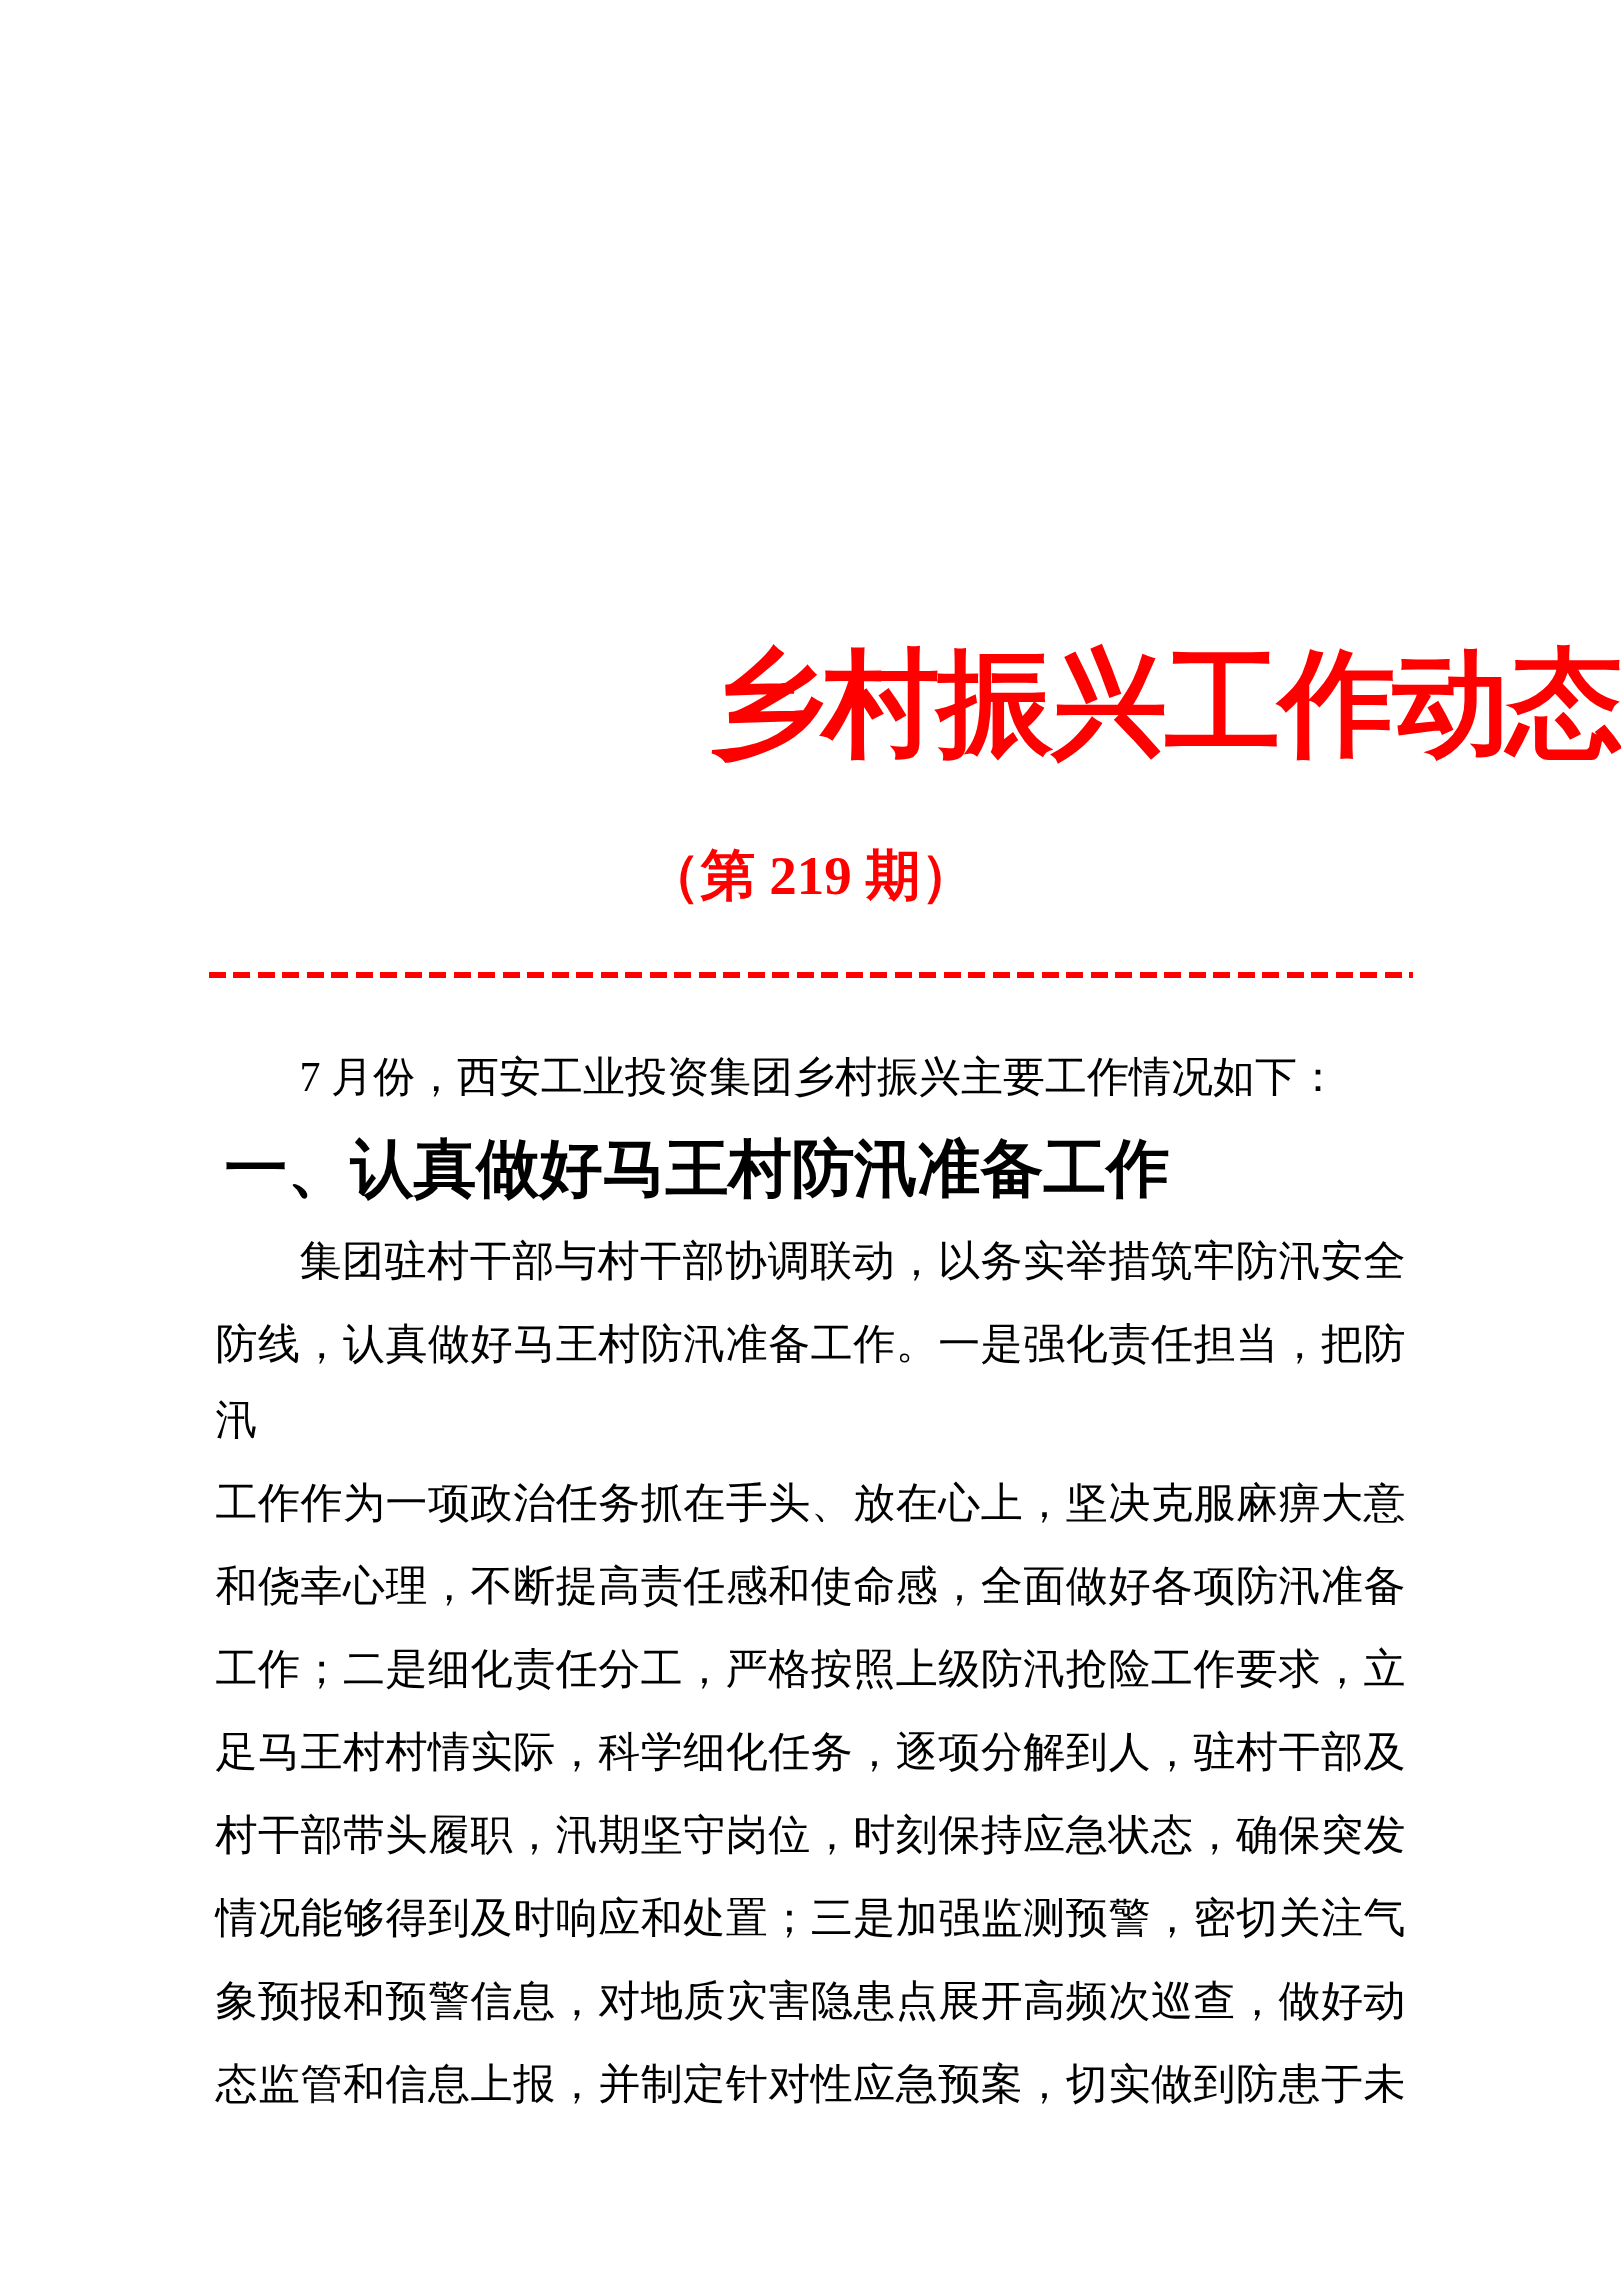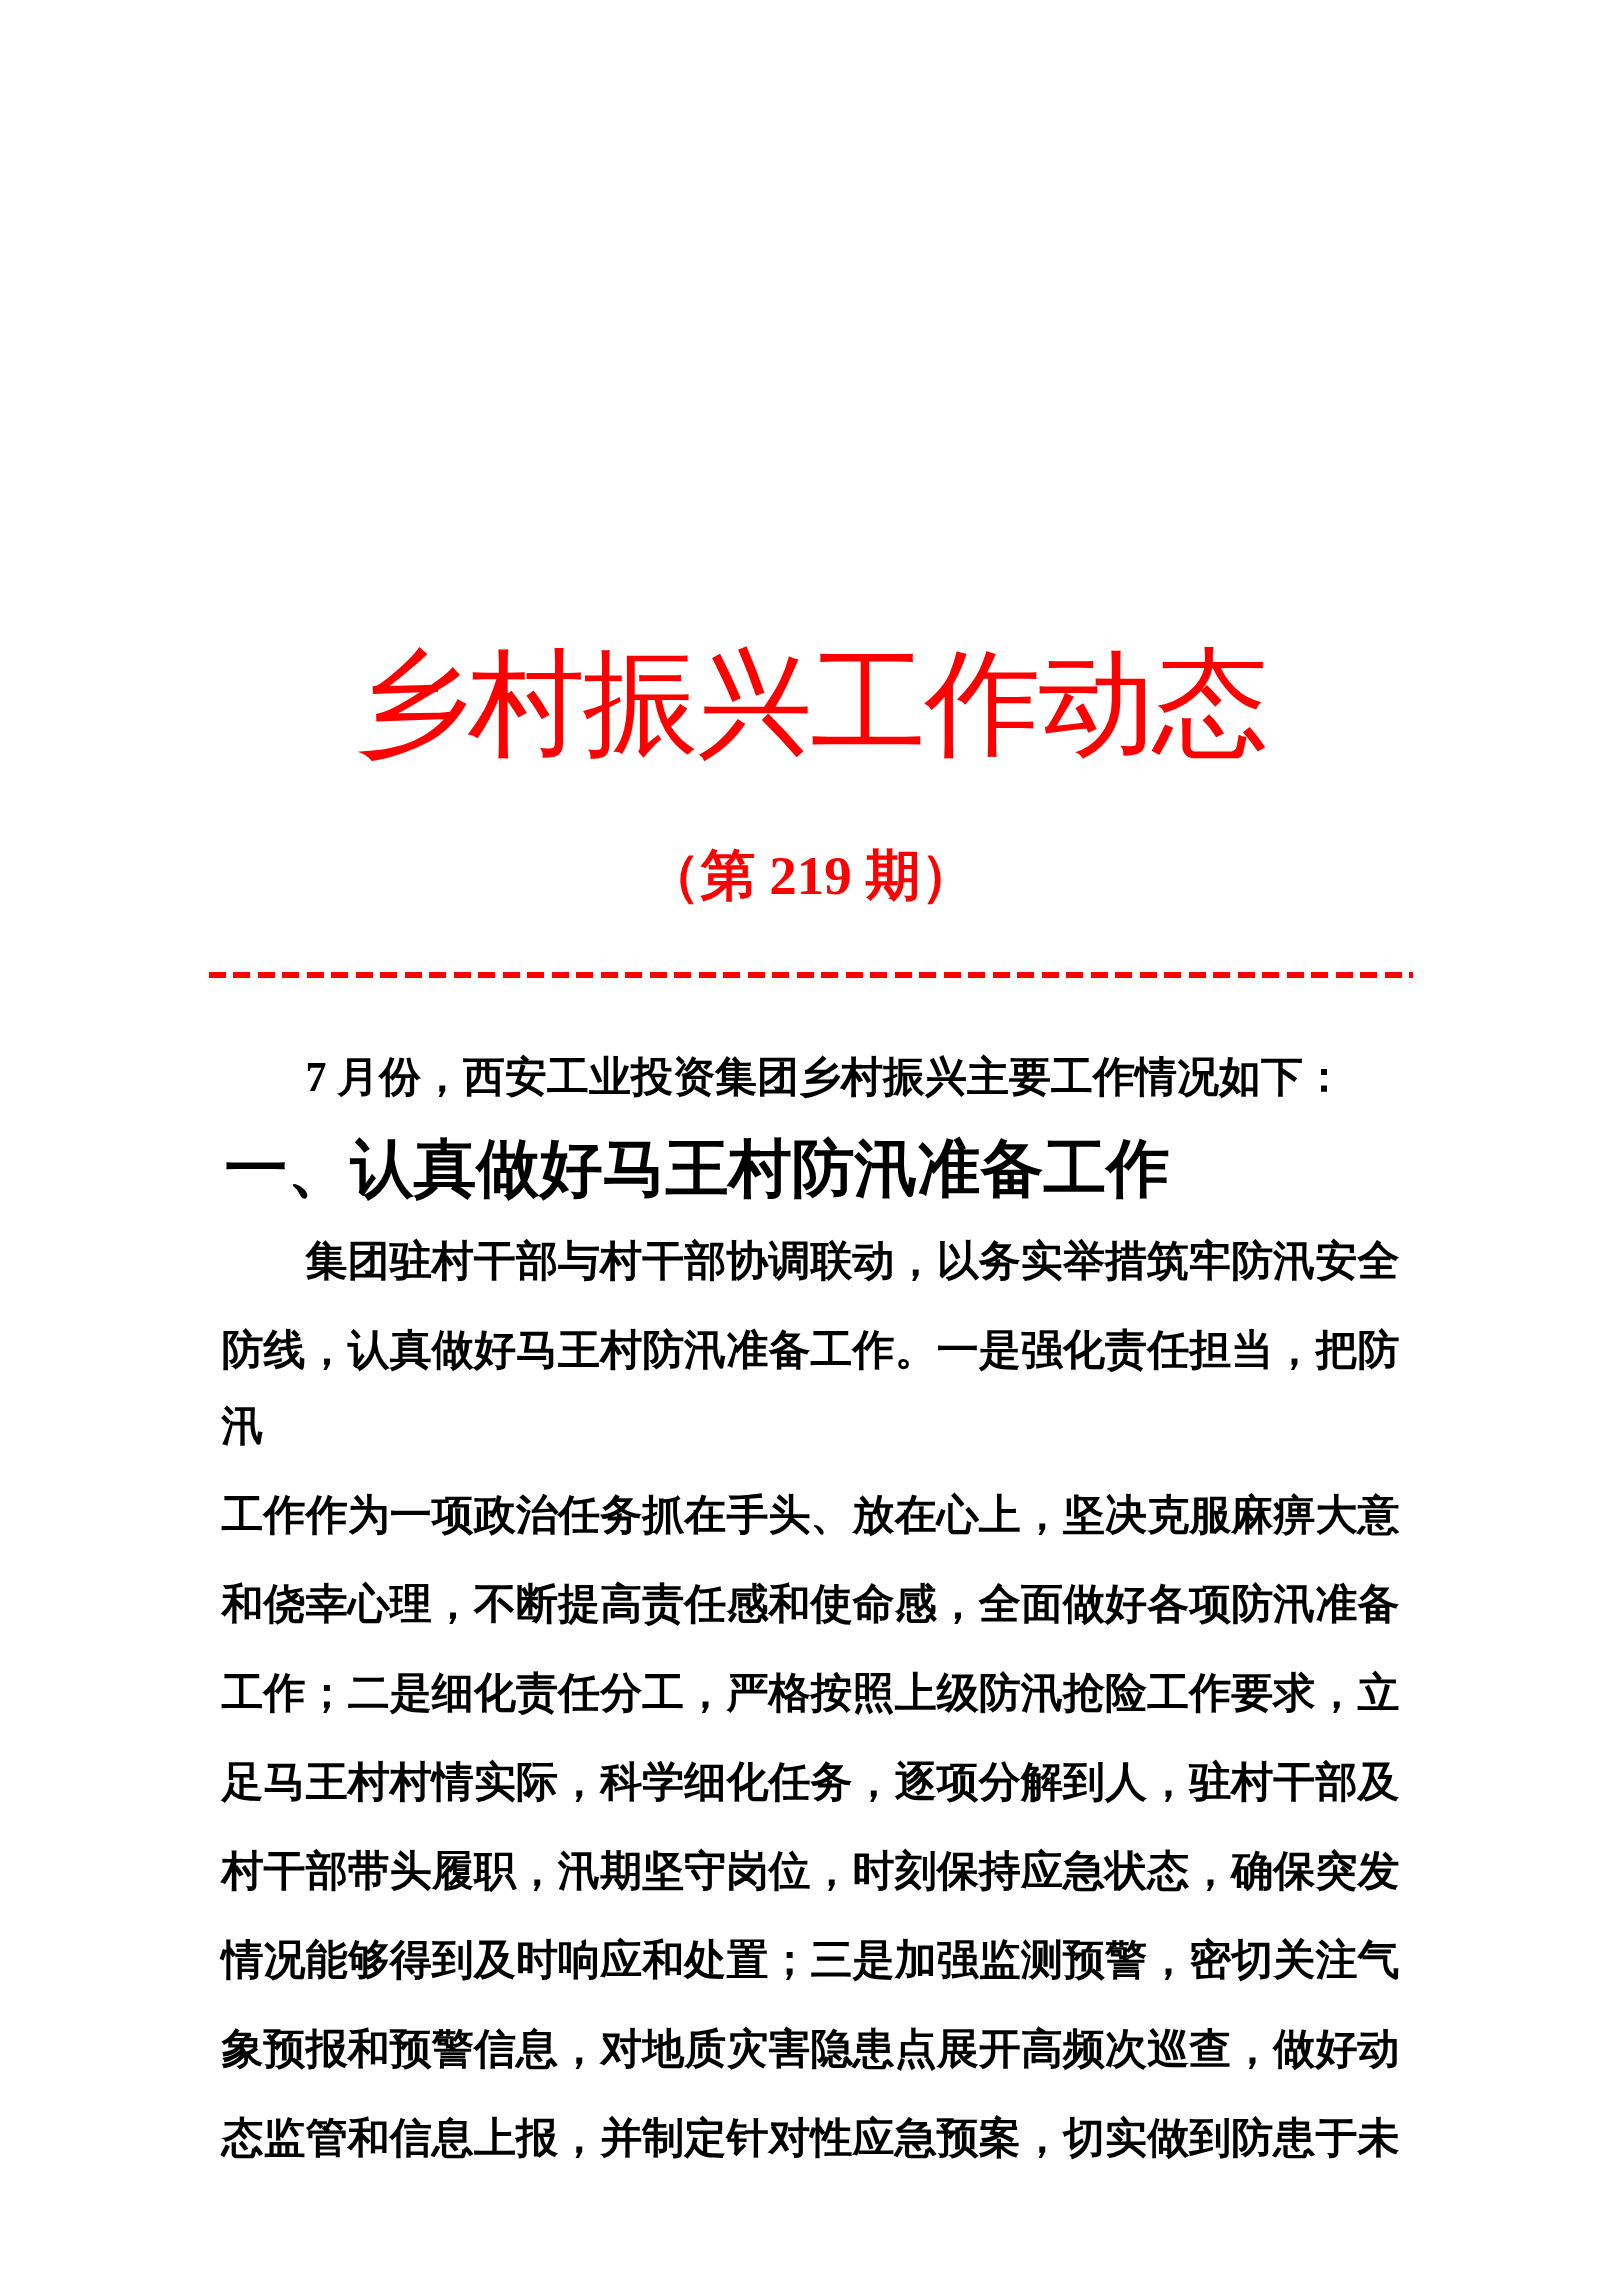--- a/index.html
+++ b/index.html
@@ -12,23 +12,23 @@
     position:relative;
     width:1621px;
     height:2293px;
     background:var(--paper);
     overflow:hidden;
     font-family:"Liberation Serif","DejaVu Serif",serif;
     color:var(--ink);
   }
   .doc-title{
     margin:635px 0 0 0;
-    text-align:center;
+    text-align:right;
     color:var(--red);
-    font-weight:normal;
+    font-weight:bold;
     font-size:116px;
     line-height:139px;
     letter-spacing:-2px;
     font-family:"Liberation Serif","DejaVu Serif",serif;
   }
   .issue-line{
     margin:61px 0 0 0;
     text-align:center;
     color:var(--red);
     font-weight:bold;
@@ -44,24 +44,23 @@
       var(--red) 0px, var(--red) 16.7px,
       transparent 16.7px, transparent 24.5px);
   }
   .body-block{
     width:1204px;
     margin:61px auto 0 auto;
     font-size:42px;
     line-height:76px;
   }
   .body-block p{
-    margin:13px;
+    margin:7px;
     padding:0;
     text-align:justify;
-    font-weight:bold;
   }
   p.indent{ text-indent:2em; }
   p.cont{ text-align-last:justify; }
   p.intro{
     text-align-last:left;
   }
 </style>
 </head>
 <body>
 

